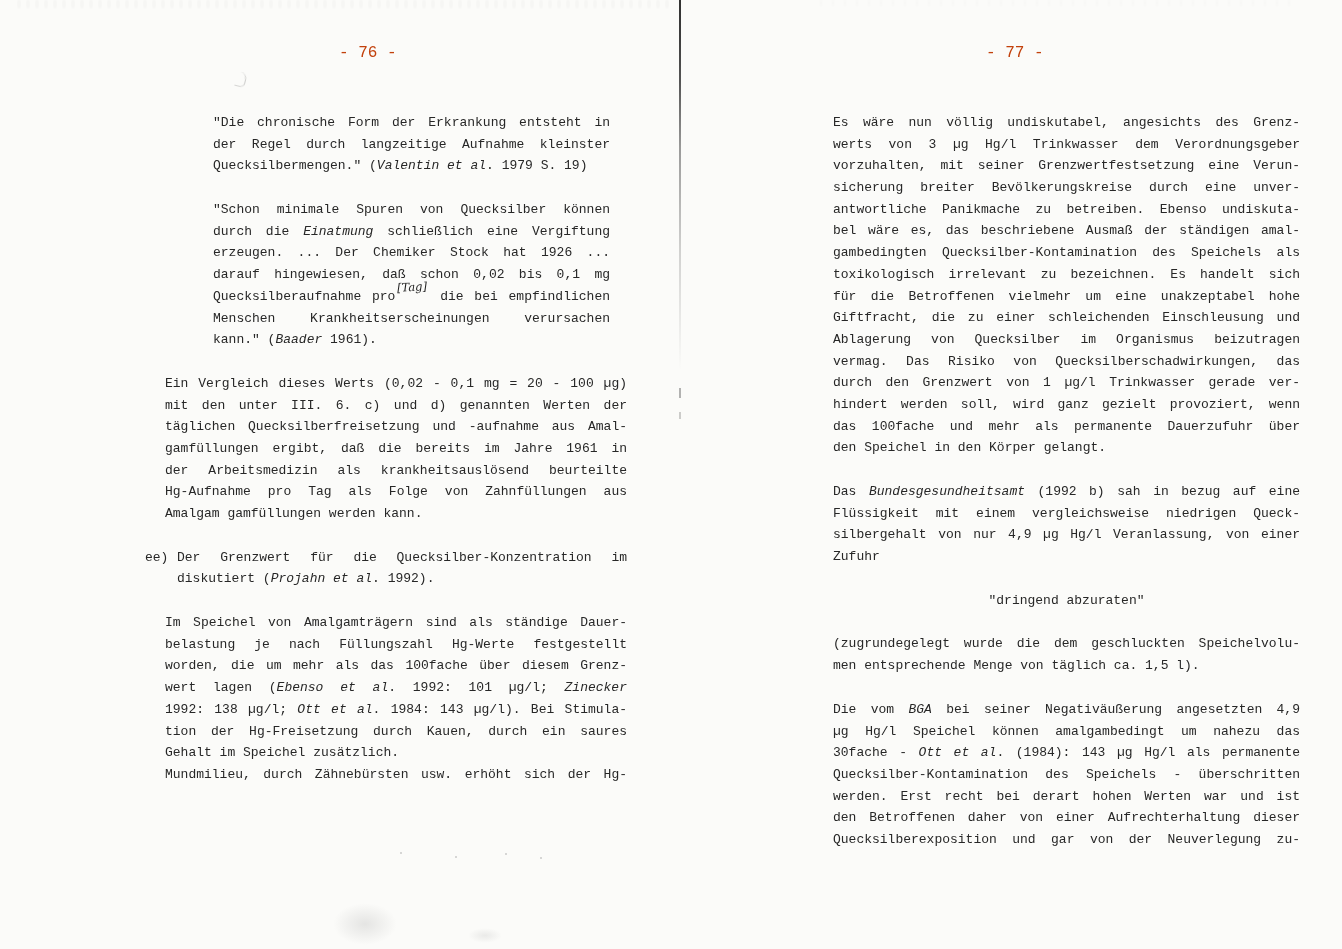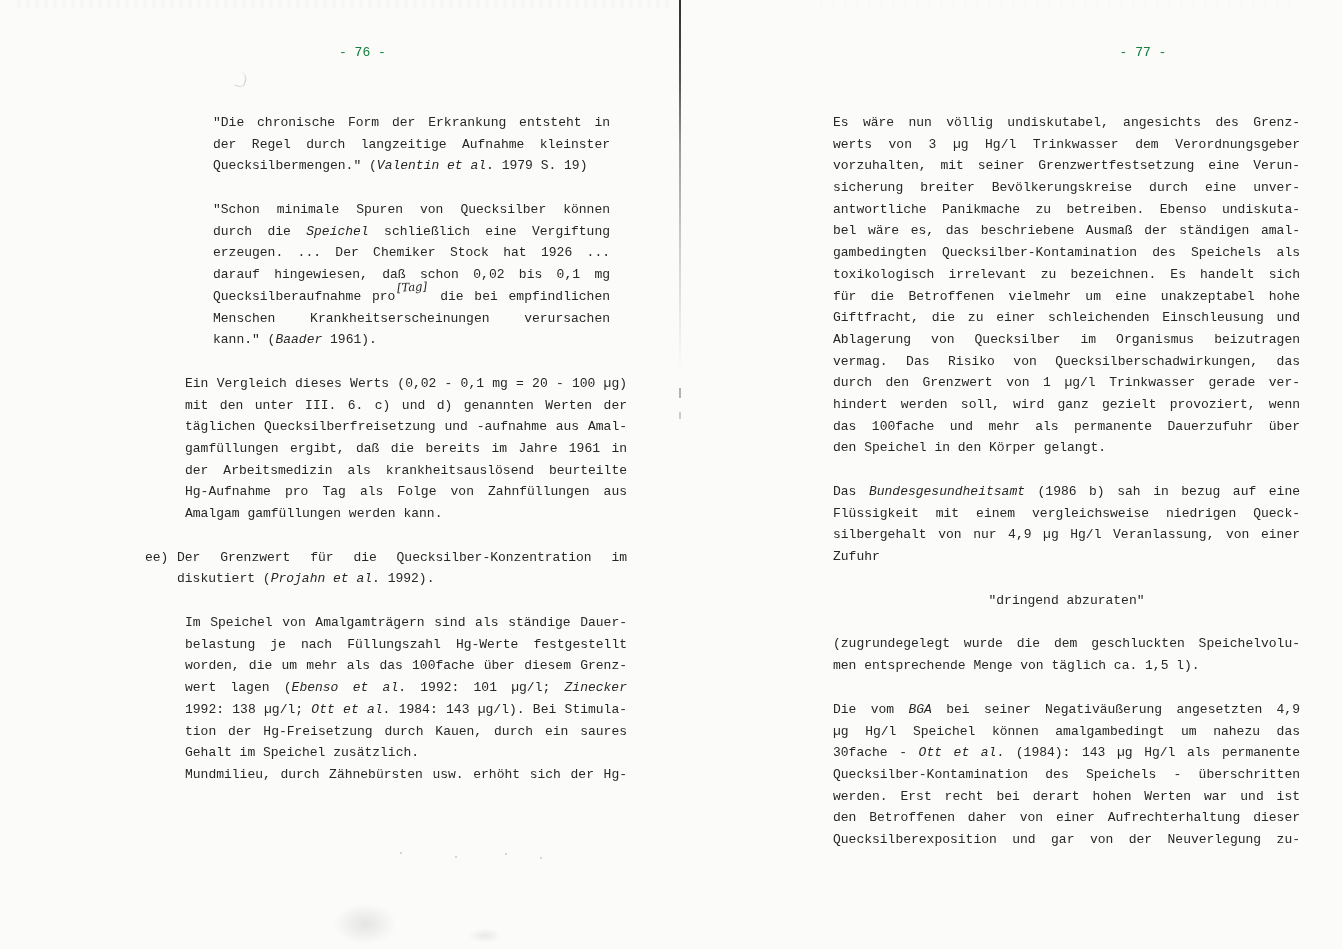--- a/index.html
+++ b/index.html
@@ -7,30 +7,30 @@
     width:1342px;height:949px;position:relative;overflow:hidden;
     background:#fbfbf9;
     font-family:"Liberation Mono","DejaVu Sans Mono",monospace;
     color:#272727;
   }
   .scan{position:absolute;inset:0;}
   
   .page{position:absolute;top:0;padding-top:42px;}
   .page-left{left:145px;width:482px;}
   .page-right{left:833px;width:467px;}
-  .pageno{height:22px;line-height:22px;font-size:13px;white-space:pre;color:#15803d;}
+  .pageno{height:22px;line-height:22px;font-size:16px;white-space:pre;color:#c2410c;}
   .page-left .pageno{padding-left:194px;}
-  .page-right .pageno{padding-left:153px;text-align:center;}
+  .page-right .pageno{padding-left:153px;}
   
   .blk{margin-top:22px;font-size:13px;}
   .blk:first-child{margin-top:48px;}
   .line{height:21.7px;line-height:21.7px;text-align:justify;text-align-last:justify;}
   .line.nj{text-align:left;text-align-last:left;}
   .line.ctr{text-align:center;text-align-last:center;}
-  .page-left .p{margin-left:40px;}
+  .page-left .p{margin-left:20px;}
   .page-left .q{margin-left:68px;width:397px;}
   .hang{display:flex;}
   .lbl{flex:none;width:32px;height:21.7px;line-height:21.7px;}
   .hl{flex:1;min-width:0;}
   i{font-style:italic;}
   .hand{
     display:inline-block;font-family:"DejaVu Serif",serif;font-style:italic;
     font-size:11.5px;letter-spacing:0;padding:0 2px;color:#1f1f1f;
     transform:translateY(-9px) rotate(-3deg);
   }
@@ -77,21 +77,21 @@
   <section class="page page-left">
     <div class="pageno">- 76 -</div>
     <div class="blocks">
         <div class="blk q">
           <div class="line"><span>"Die chronische Form der Erkrankung entsteht in</span></div>
           <div class="line"><span>der Regel durch langzeitige Aufnahme kleinster</span></div>
           <div class="line nj"><span>Quecksilbermengen." (</span><i>Valentin et al</i><span>. 1979 S. 19)</span></div>
         </div>
         <div class="blk q">
           <div class="line"><span>"Schon minimale Spuren von Quecksilber können</span></div>
-          <div class="line"><span>durch die </span><i>Speichel</i><span> schließlich eine Vergiftung</span></div>
+          <div class="line"><span>durch die </span><i>Einatmung</i><span> schließlich eine Vergiftung</span></div>
           <div class="line"><span>erzeugen. ... Der Chemiker Stock hat 1926 ...</span></div>
           <div class="line"><span>darauf hingewiesen, daß schon 0,02 bis 0,1 mg</span></div>
           <div class="line"><span>Quecksilberaufnahme pro</span><span class="hand">[Tag]</span><span> die bei empfindlichen</span></div>
           <div class="line"><span>Menschen Krankheitserscheinungen verursachen</span></div>
           <div class="line nj"><span>kann." (</span><i>Baader</i><span> 1961).</span></div>
         </div>
         <div class="blk p">
           <div class="line"><span>Ein Vergleich dieses Werts (0,02 - 0,1 mg = 20 - 100 µg)</span></div>
           <div class="line"><span>mit den unter III. 6. c) und d) genannten Werten der</span></div>
           <div class="line"><span>täglichen Quecksilberfreisetzung und -aufnahme aus Amal-</span></div>
@@ -135,21 +135,21 @@
           <div class="line"><span>für die Betroffenen vielmehr um eine unakzeptabel hohe</span></div>
           <div class="line"><span>Giftfracht, die zu einer schleichenden Einschleusung und</span></div>
           <div class="line"><span>Ablagerung von Quecksilber im Organismus beizutragen</span></div>
           <div class="line"><span>vermag. Das Risiko von Quecksilberschadwirkungen, das</span></div>
           <div class="line"><span>durch den Grenzwert von 1 µg/l Trinkwasser gerade ver-</span></div>
           <div class="line"><span>hindert werden soll, wird ganz gezielt provoziert, wenn</span></div>
           <div class="line"><span>das 100fache und mehr als permanente Dauerzufuhr über</span></div>
           <div class="line nj"><span>den Speichel in den Körper gelangt.</span></div>
         </div>
         <div class="blk p">
-          <div class="line"><span>Das </span><i>Bundesgesundheitsamt</i><span> (1986 b) sah in bezug auf eine</span></div>
+          <div class="line"><span>Das </span><i>Bundesgesundheitsamt</i><span> (1992 b) sah in bezug auf eine</span></div>
           <div class="line"><span>Flüssigkeit mit einem vergleichsweise niedrigen Queck-</span></div>
           <div class="line"><span>silbergehalt von nur 4,9 µg Hg/l Veranlassung, von einer</span></div>
           <div class="line nj"><span>Zufuhr</span></div>
         </div>
         <div class="blk center">
           <div class="line ctr"><span>"dringend abzuraten"</span></div>
         </div>
         <div class="blk p">
           <div class="line"><span>(zugrundegelegt wurde die dem geschluckten Speichelvolu-</span></div>
           <div class="line nj"><span>men entsprechende Menge von täglich ca. 1,5 l).</span></div>

